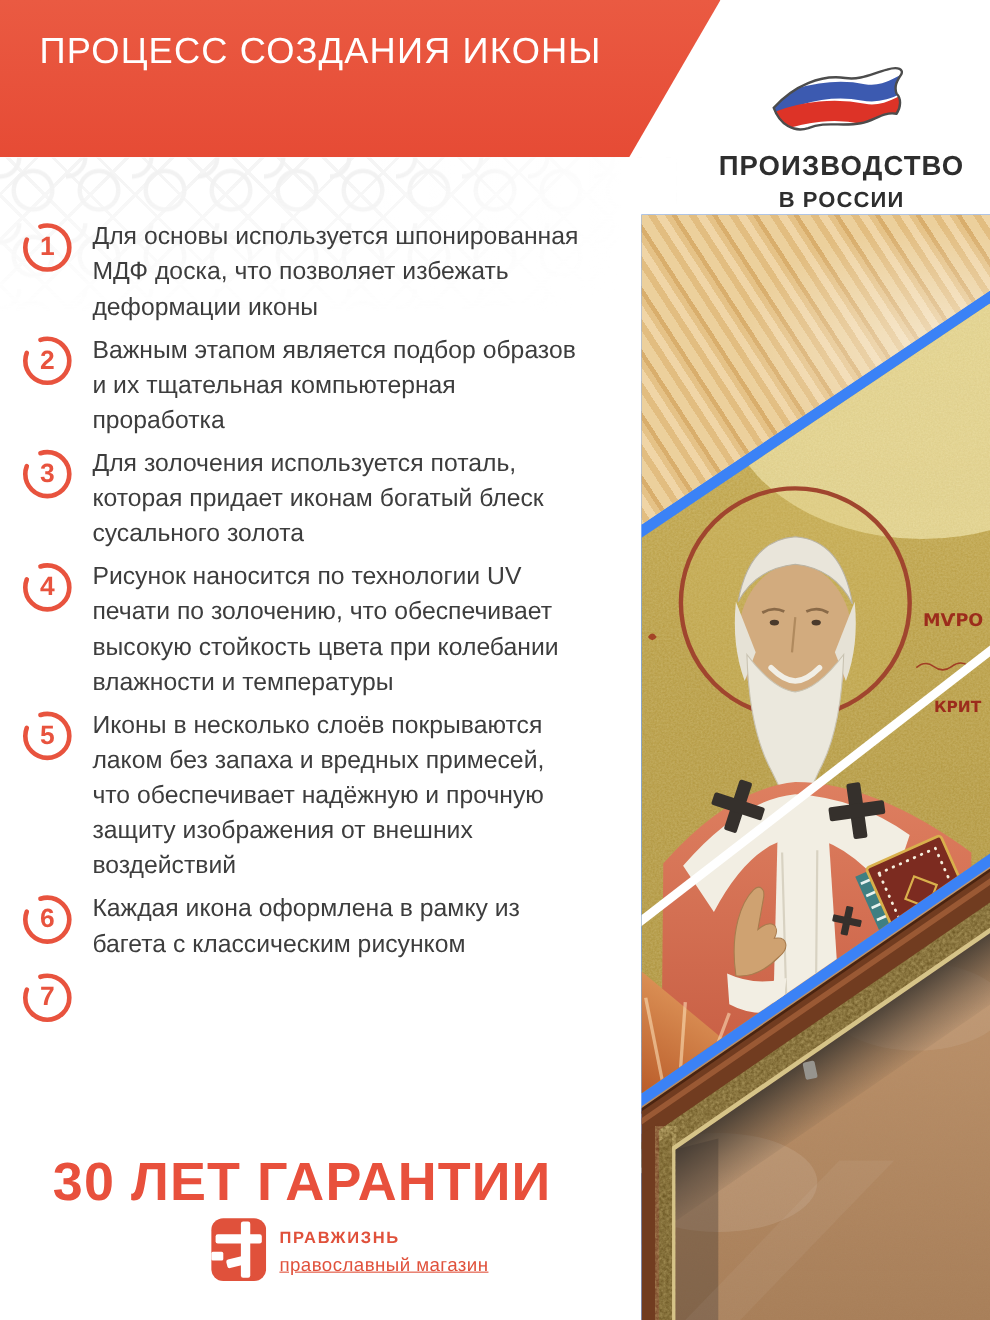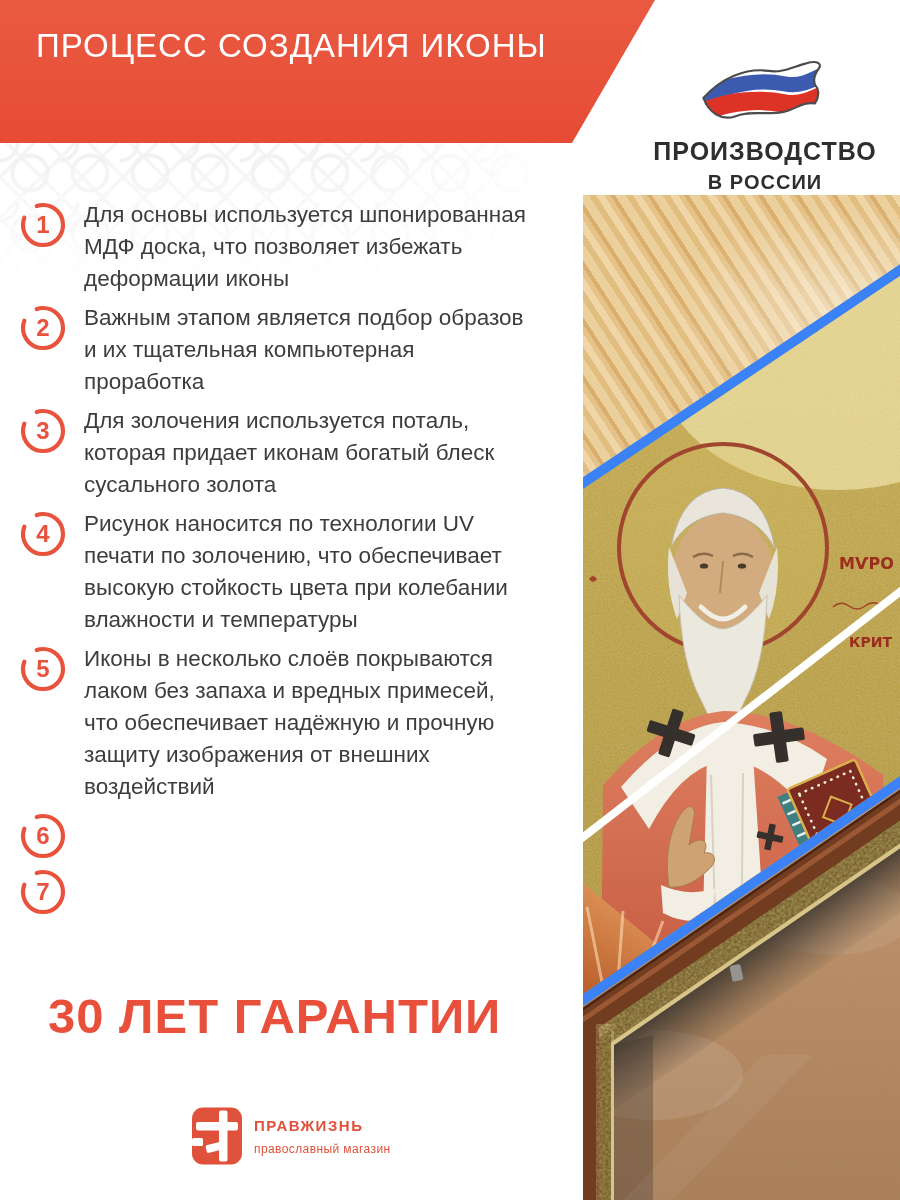--- a/index.html
+++ b/index.html
@@ -63,30 +63,30 @@
   }
   .step-text{
     margin-left:18px;
     color:var(--text-dark);
     font-size:22.5px;line-height:32px;
     white-space:pre-line;
   }
 
   
   .warranty{
-    position:absolute;left:48px;top:988px;
+    position:absolute;left:48px;top:1047px;
     color:#e8503c;font-size:49px;font-weight:700;letter-spacing:1px;
   }
 
   
   .logo{position:absolute;left:192px;top:1107px;display:flex;align-items:flex-start;}
   .logo .mark{width:50px;height:58px;}
   .logo .ltext{margin-left:12px;padding-top:6px;}
   .logo .lname{color:#e0513b;font-size:15px;font-weight:700;letter-spacing:1.5px;line-height:26px;}
-  .logo .lsub{color:#e0513b;font-size:12px;font-weight:400;letter-spacing:.4px;line-height:21px;}
+  .logo .lsub{color:#e0513b;font-size:17px;font-weight:400;letter-spacing:.4px;line-height:21px;text-decoration:underline;}
 
   
   .photos{position:absolute;left:583px;top:195px;width:317px;height:1005px;background:#3b82f6;}
   .photos > div{position:absolute;inset:0;}
   .ph-wood{
     clip-path:polygon(0 0,317px 0,317px 69px,0 282px);
     background:
       radial-gradient(ellipse 260px 160px at 85% 12%, rgba(255,255,255,.45), rgba(255,255,255,0) 70%),
       repeating-linear-gradient(57deg,
         #f0d5a6 0 7px,#e5c287 7px 12px,#d9ae6c 12px 16px,#ecd09c 16px 25px,#e2bd80 25px 31px),
@@ -197,20 +197,22 @@
 воздействий</div>
     </div>
 
     <div class="step">
       <div class="badge">
         <svg width="46" height="46" viewBox="0 0 46 46">
           <circle cx="23" cy="23" r="20" fill="none" stroke="#e8533e" stroke-width="4.2" stroke-linecap="round" stroke-dasharray="69.8 17.5 38.3 0"></circle>
         </svg>
         <span class="num">6</span>
       </div>
+      <div class="step-text">Каждая икона оформлена в рамку из
+багета с классическим рисунком</div>
     </div>
 
     <div class="step">
       <div class="badge">
         <svg width="46" height="46" viewBox="0 0 46 46">
           <circle cx="23" cy="23" r="20" fill="none" stroke="#e8533e" stroke-width="4.2" stroke-linecap="round" stroke-dasharray="69.8 17.5 38.3 0"></circle>
         </svg>
         <span class="num">7</span>
       </div>
     </div>

